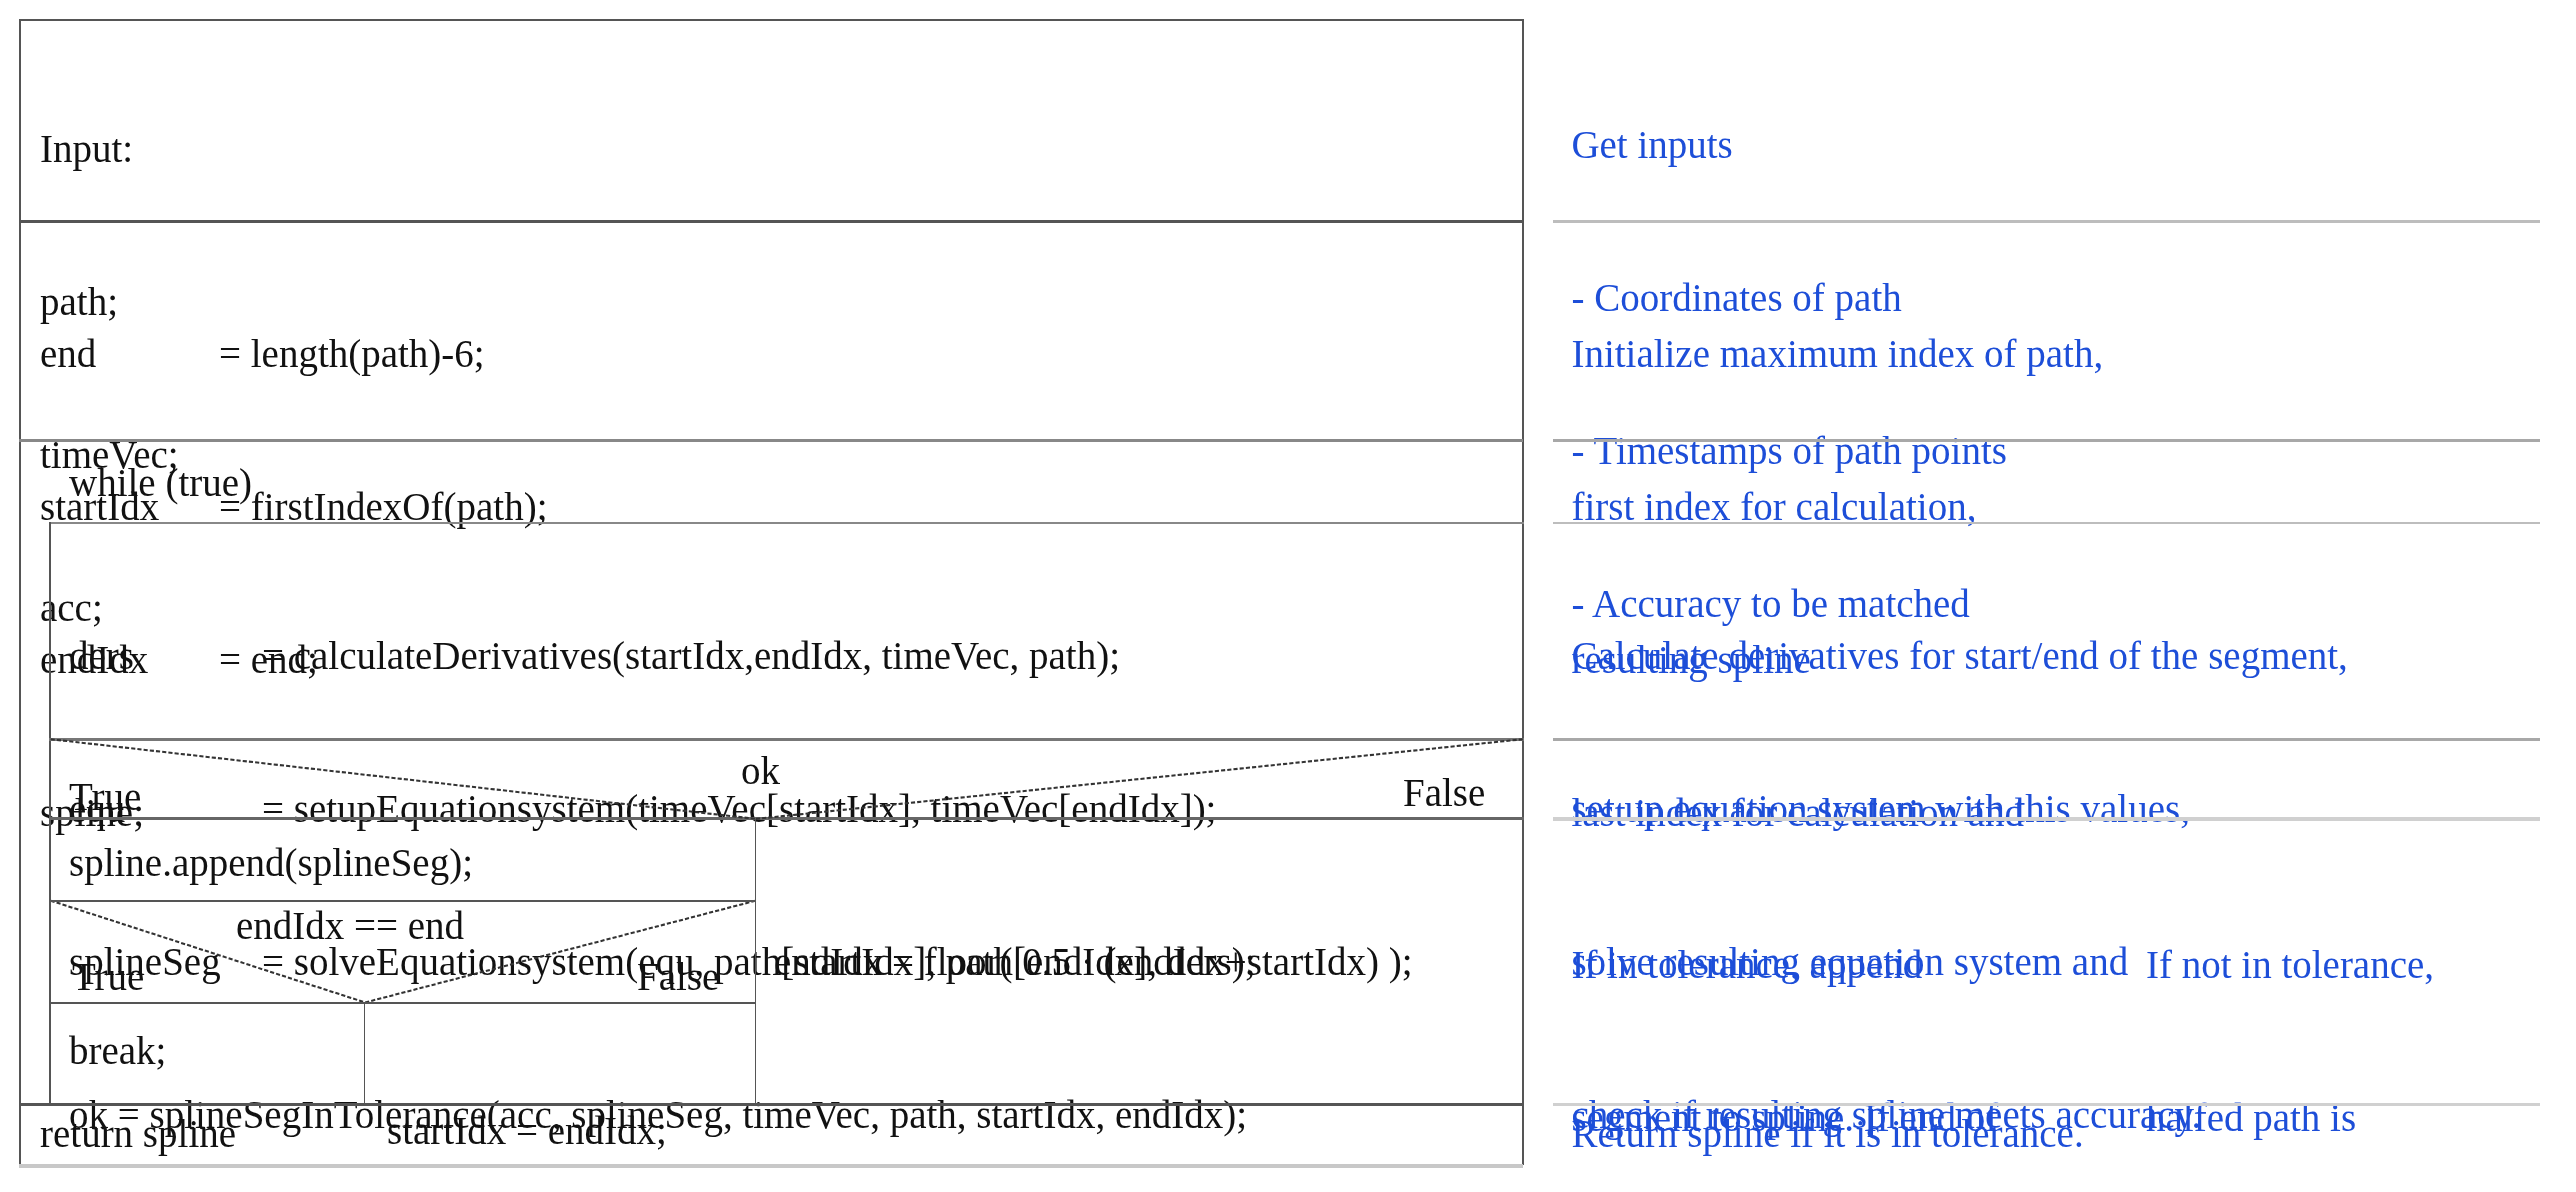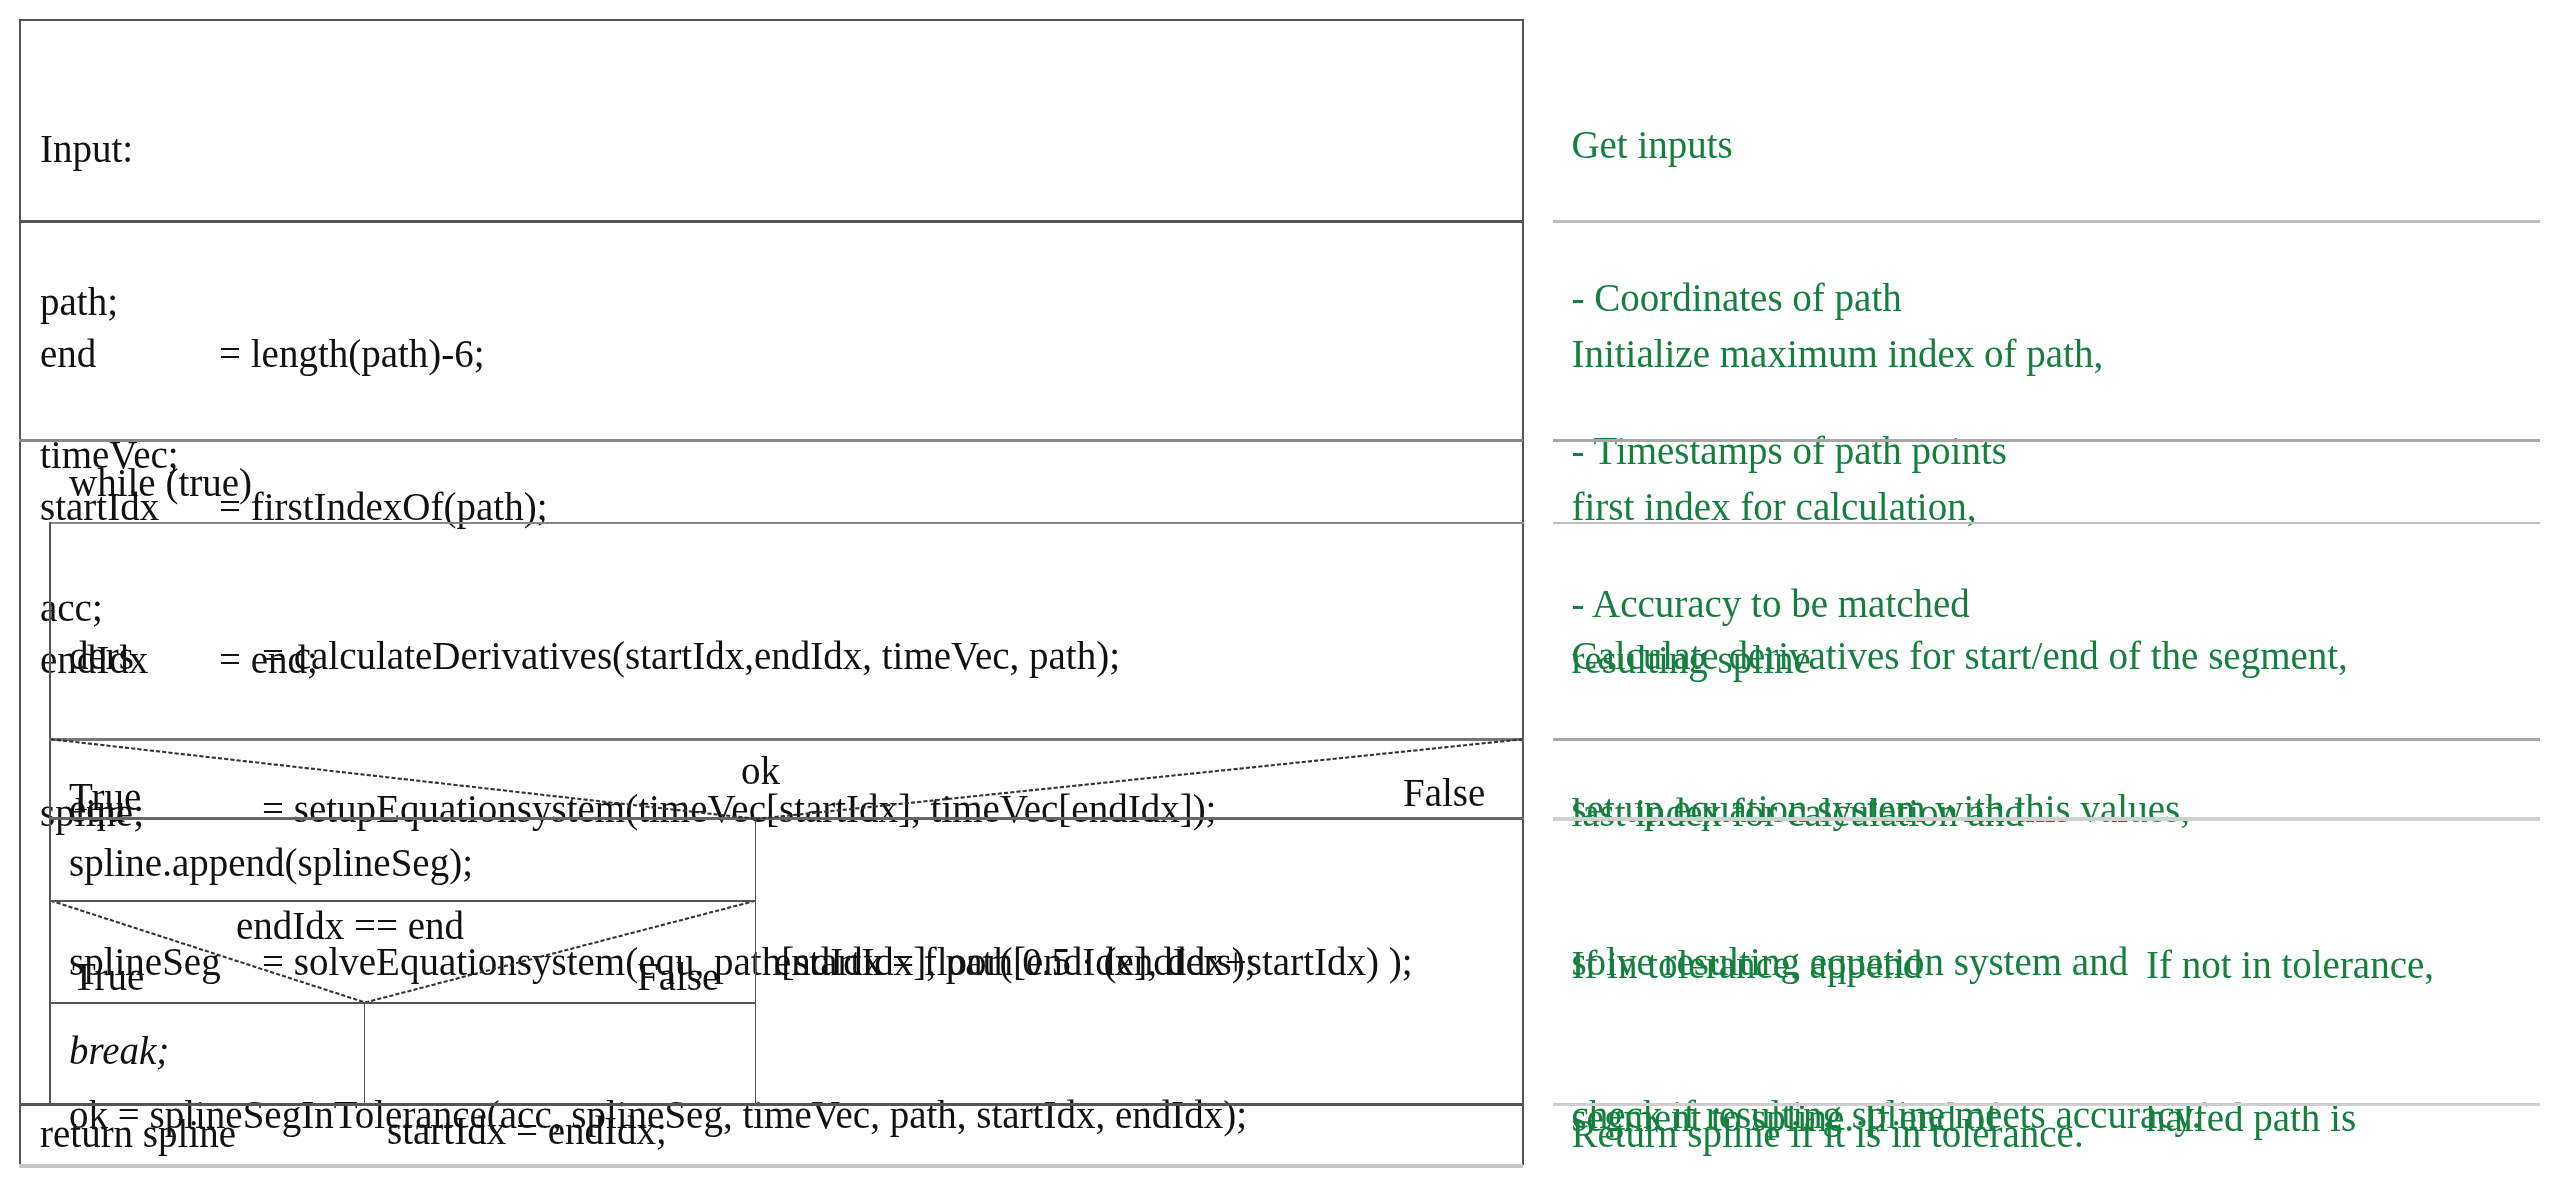--- a/index.html
+++ b/index.html
@@ -2,21 +2,21 @@
 <html style="font-size:11px"><head>
 <meta charset="utf-8">
 <style>
   html, body { margin: 0; padding: 0; background: #ffffff; }
   body { width: 2576px; height: 1193px; position: relative; overflow: hidden;
          font-family: "Liberation Serif", "DejaVu Serif", serif; color: #111; }
   .abs { position: absolute; }
   .line { position: absolute; background: #555; }
   .gline { position: absolute; background: #bdbdbd; }
   .code { font-size: 39px; line-height: 51px; white-space: pre; color: #111; }
-  .cmt { font-size: 39px; line-height: 51px; white-space: pre; color: #15803d; }
+  .cmt { font-size: 39px; line-height: 51px; white-space: pre; color: #1d4ed8; }
   svg.diag { position: absolute; left: 0; top: 0; }
 </style>
 </head>
 <body>
 
 <div class="abs" style="left:0;top:0;width:1552px;height:1193px;padding-left:35px;">
 
   <div class="line" style="left:19.4px;top:19.4px;width:1504px;height:2.1px;"></div>
   <div class="line" style="left:19.4px;top:19.4px;width:2.1px;height:1146px;"></div>
   <div class="line" style="left:1522px;top:19.4px;width:2.1px;height:1146px;"></div>
@@ -66,21 +66,21 @@
 
   <div class="line" style="left:755px;top:819px;width:1.4px;height:285px;"></div>
 
   <div class="abs code" style="left:69px;top:837px;">spline.append(splineSeg);</div>
   <div class="line" style="left:49px;top:900px;width:707px;height:2.1px;"></div>
   <div class="abs code" style="left:236px;top:900px;">endIdx == end</div>
   <div class="abs code" style="left:72px;top:951px;">True</div>
   <div class="abs code" style="left:637px;top:951px;">False</div>
   <div class="line" style="left:49px;top:1002px;width:707px;height:2.1px;"></div>
   <div class="line" style="left:364px;top:1002px;width:1.4px;height:102px;"></div>
-  <div class="abs code" style="left:69px;top:1025px;font-style:italic;">break;</div>
+  <div class="abs code" style="left:69px;top:1025px;">break;</div>
   <div class="abs code" style="left:387px;top:1003px;">
     <div>startIdx = endIdx;</div>
     
   </div>
 
   <div class="abs code" style="left:774px;top:936px;">endIdx = floor( 0.5 · (endIdx+startIdx) );</div>
 
   <div class="line" style="left:19.4px;top:1103px;width:1504px;height:2.8px;"></div>
   <div class="abs code" style="left:40px;top:1108px;">return spline</div>
 </div>

